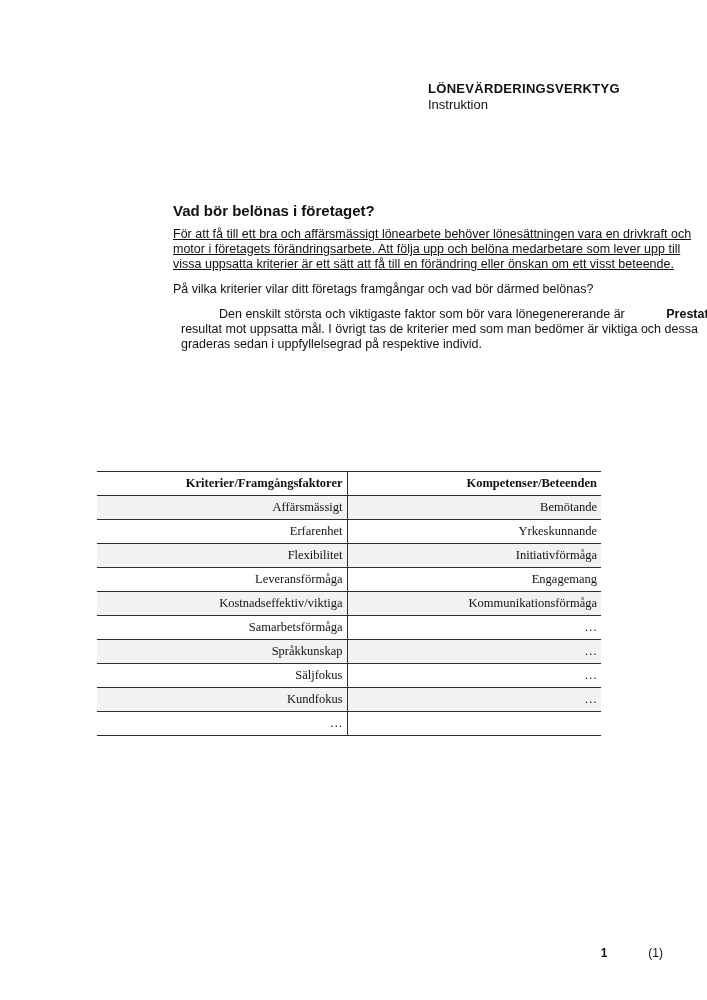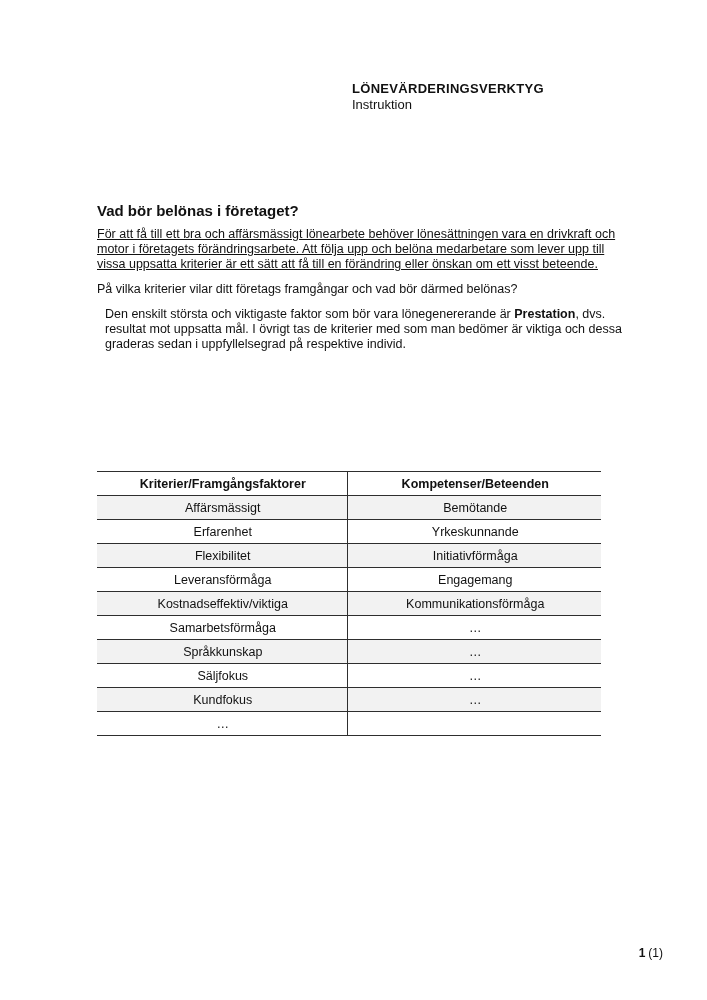--- a/index.html
+++ b/index.html
@@ -1,15 +1,15 @@
 <!DOCTYPE html>
 <html><head>
 <meta charset="utf-8">
 <style>
-  * { box-sizing: border-box; }
+  * { box-sizing: border-box; padding-left: 38px; }
   html, body { margin: 0; padding: 0; background: #ffffff; }
   .page {
     position: relative;
     width: 707px;
     height: 1000px;
     background: #ffffff;
     font-family: "Liberation Sans", sans-serif;
     color: #111111;
     overflow: hidden;
   }
@@ -51,25 +51,26 @@
     top: 471px;
     width: 504px;
     border-collapse: collapse;
     table-layout: fixed;
     font-size: 12.5px;
   }
   .criteria-table th,
   .criteria-table td {
     height: 24px;
     padding: 0 4px 0 6px;
-    text-align: center;
+    text-align: right;
     vertical-align: middle;
     border-bottom: 1px solid #2e2e2e;
     overflow: hidden;
     white-space: nowrap;
+    font-family: Liberation Serif, serif;
   }
   .criteria-table thead th {
     border-top: 1px solid #2e2e2e;
     font-weight: bold;
   }
   .criteria-table th:first-child,
   .criteria-table td:first-child {
     width: 250px;
     border-right: 1px solid #2e2e2e;
   }

